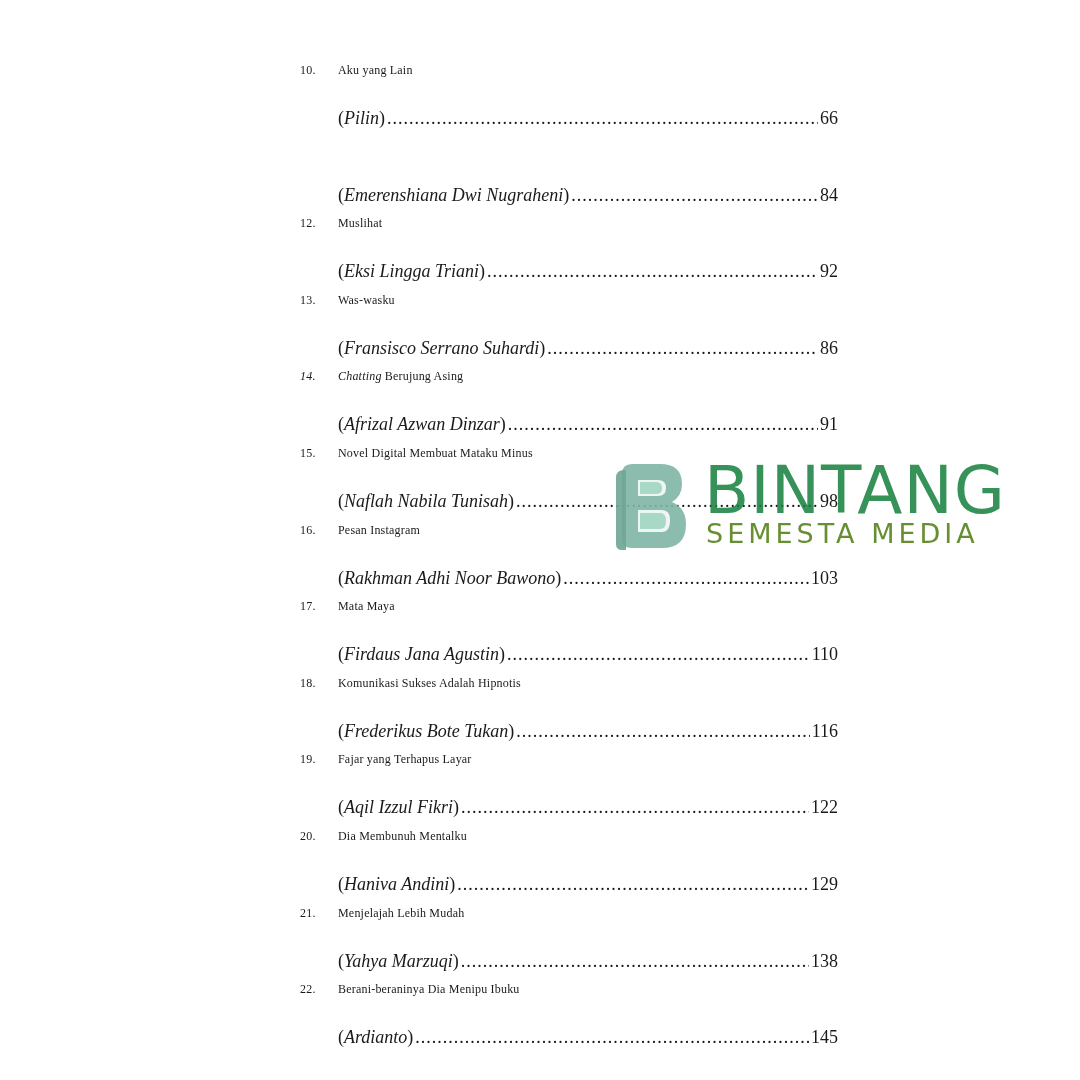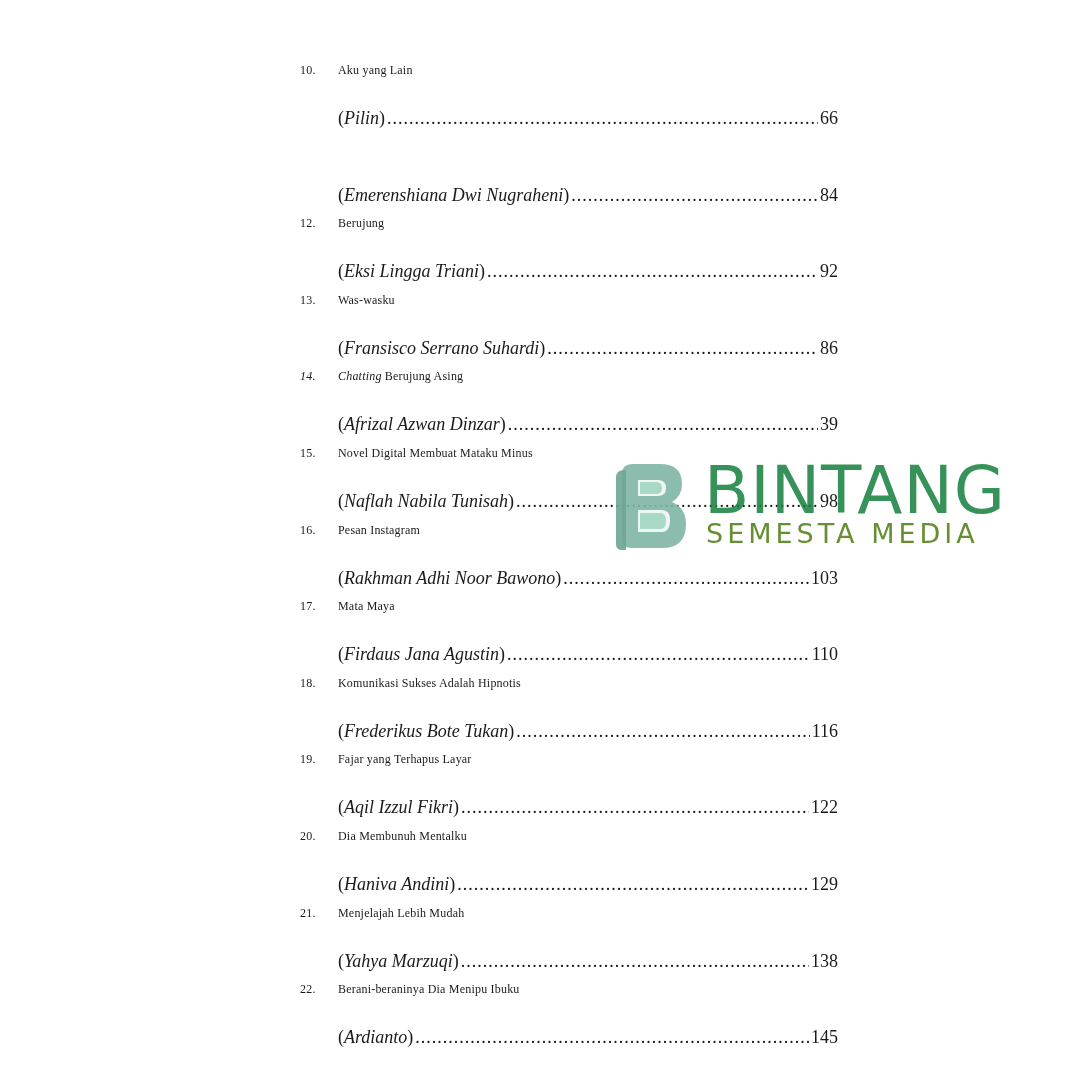--- a/index.html
+++ b/index.html
@@ -40,21 +40,21 @@
   <div class="entry">
     <div class="author-line">
         <span class="author">(<i>Emerenshiana Dwi Nugraheni</i>)</span>
         <span class="dots"></span>
         <span class="page">84</span>
       </div>
   </div>
   <div class="entry">
     <div class="title-line">
         <span class="num">12.</span>
-        <span>Berujung</span>
+        <span>Muslihat</span>
       </div>
     <div class="author-line">
         <span class="author">(<i>Eksi Lingga Triani</i>)</span>
         <span class="dots"></span>
         <span class="page">92</span>
       </div>
   </div>
   <div class="entry">
     <div class="title-line">
         <span class="num">13.</span>
@@ -67,21 +67,21 @@
       </div>
   </div>
   <div class="entry">
     <div class="title-line">
         <span class="num" style="font-style:italic">14.</span>
         <span style="white-space:pre"><i>Chatting</i><span> Berujung Asing</span></span>
       </div>
     <div class="author-line">
         <span class="author">(<i>Afrizal Azwan Dinzar</i>)</span>
         <span class="dots"></span>
-        <span class="page">39</span>
+        <span class="page">91</span>
       </div>
   </div>
   <div class="entry">
     <div class="title-line">
         <span class="num">15.</span>
         <span>Novel Digital Membuat Mataku Minus</span>
       </div>
     <div class="author-line">
         <span class="author">(<i>Naflah Nabila Tunisah</i>)</span>
         <span class="dots"></span>

